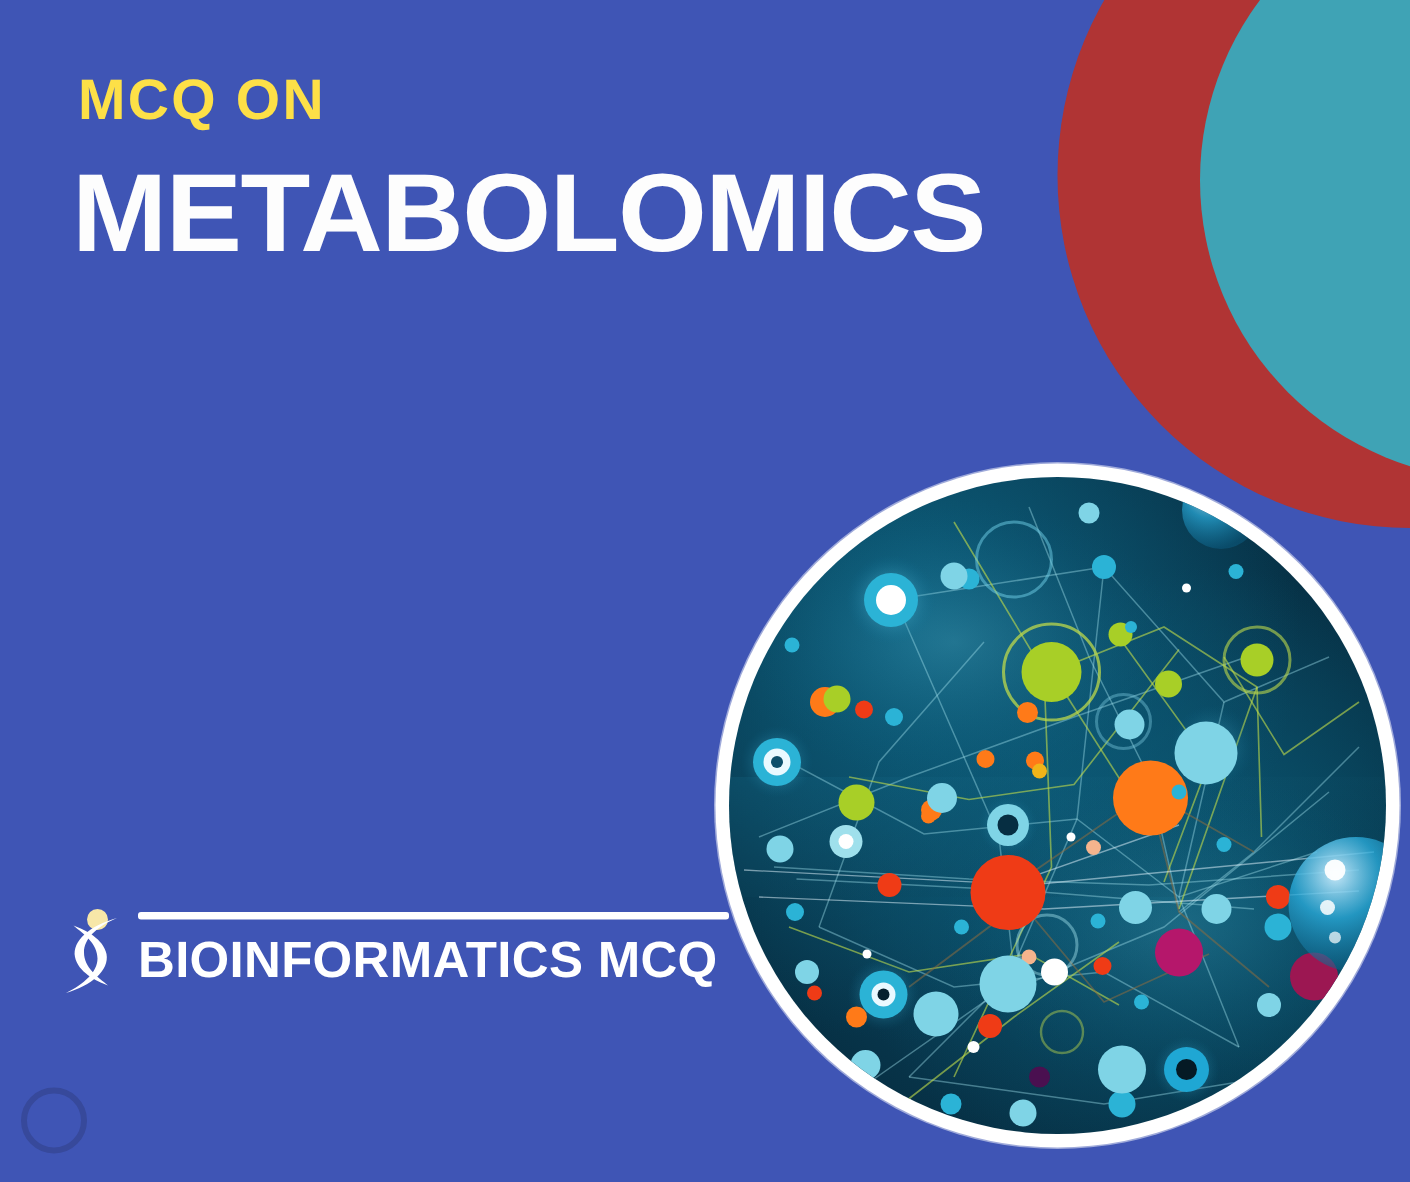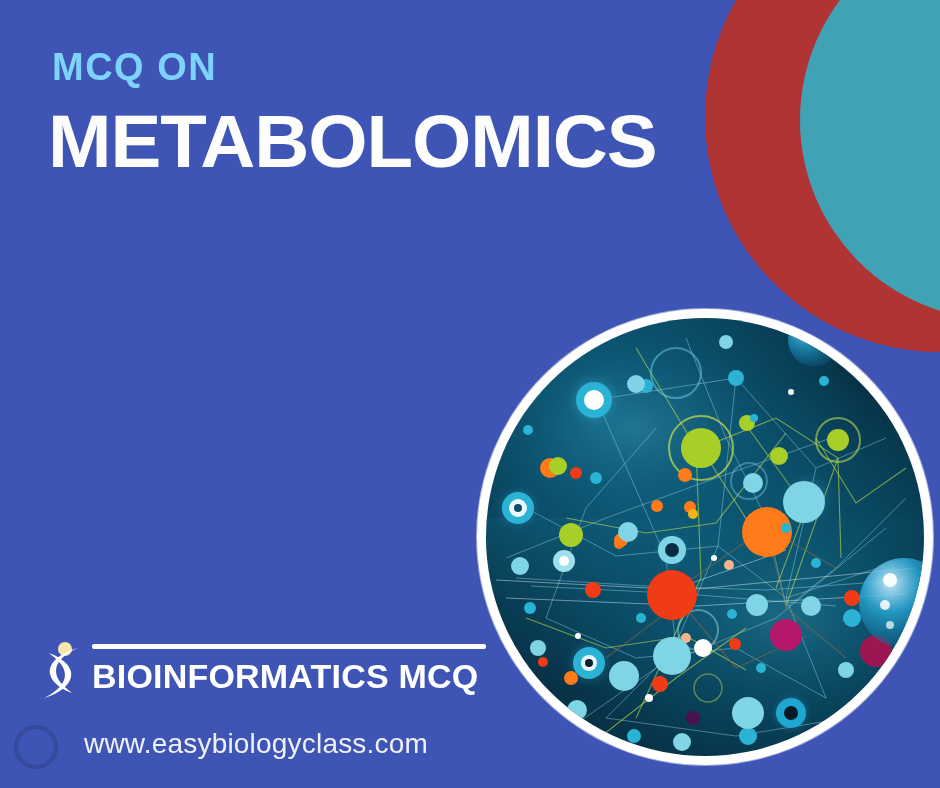--- a/index.html
+++ b/index.html
@@ -65,21 +65,21 @@
   }
   .network-inner svg{ display:block; width:100%; height:100%; }
 
   
   .eyebrow{
     position:absolute;
     left:52px; top:48px;
     font-size:38px;
     font-weight:bold;
     letter-spacing:1.5px;
-    color:#7dd3fc;
+    color:#fde047;
     line-height:1;
     z-index:6;
   }
   .headline{
     position:absolute;
     left:48px; top:105px;
     font-size:74px;
     font-weight:bold;
     letter-spacing:-1px;
     color:#fdfdfd;
@@ -98,21 +98,21 @@
     font-style:italic;
     font-weight:500;
     line-height:1.36;
     color:#f2f3fa;
     z-index:6;
   }
 
   
   .brand{
     position:absolute;
-    left:34px; top:640px;
+    left:34px; top:604px;
     width:452px;
     z-index:6;
   }
   .brand-row{
     display:flex;
     align-items:flex-start;
   }
   .brand-logo{
     width:52px; height:62px;
     flex:0 0 52px;
@@ -354,15 +354,14 @@
                    C23 16, 35 22, 37 32 C39 43, 27 53, 10 58 Z" fill="#ffffff"></path>
         </svg>
       </div>
       <div class="brand-texts">
         <div class="brand-rule"></div>
         <div class="brand-name">BIOINFORMATICS MCQ</div>
       </div>
     </div>
   </div>
 
-  <div class="website">www.easybiologyclass.com</div>
 
 </div>
 
 </body></html>

